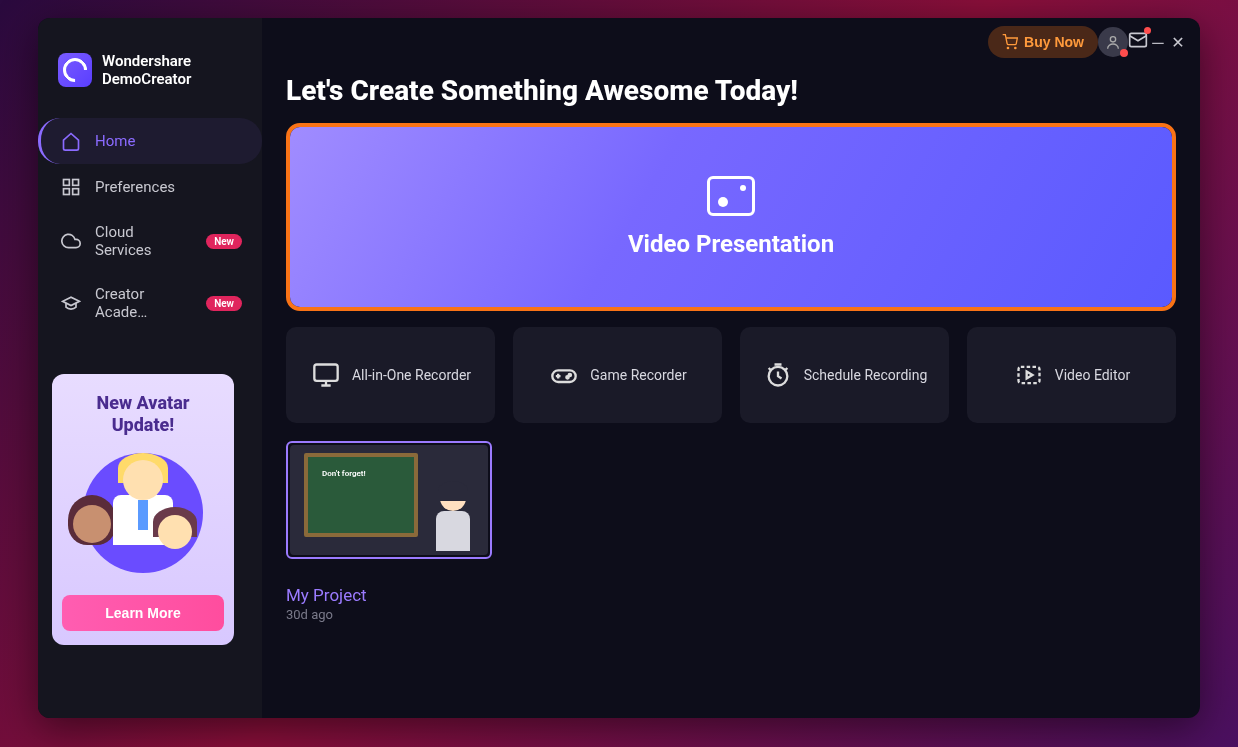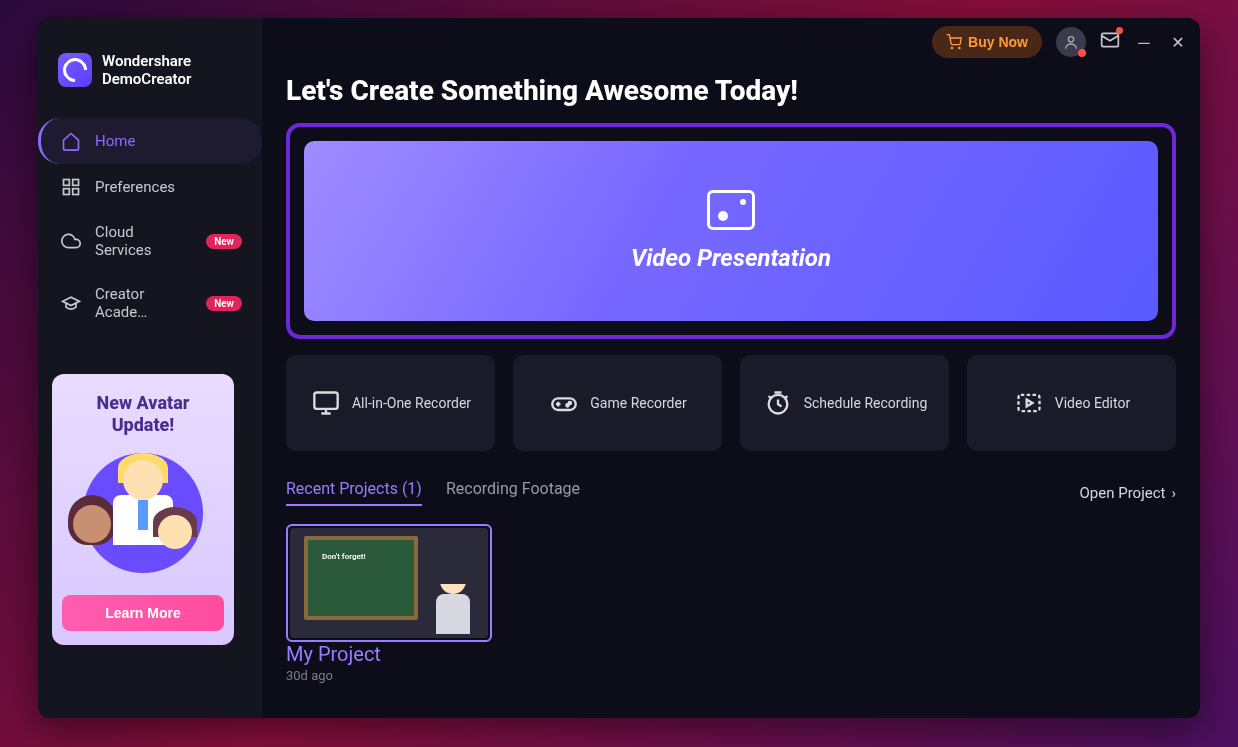--- a/index.html
+++ b/index.html
@@ -164,21 +164,20 @@
   padding: 18px 24px;
   position: relative;
   overflow: hidden;
 }
 .topbar {
   position: absolute;
   top: 8px;
   right: 12px;
   display: flex;
   align-items: center;
-  gap: 14px;
 }
 .buy-btn {
   background: #4a2818;
   border: none;
   color: #ff9a3c;
   padding: 8px 14px;
   border-radius: 18px;
   font-size: 14px;
   font-weight: 600;
   cursor: pointer;
@@ -219,24 +218,23 @@
   text-align: center;
 }
 .heading {
   color: #fff;
   font-size: 28px;
   font-weight: 800;
   margin-top: 38px;
 }
 .hero-wrap {
   margin-top: 16px;
-  border: 4px solid #6d28d9;
+  border: 4px solid #f97316;
   border-radius: 14px;
-  padding: 14px;
-  font-style: italic;
+  padding: 0;
 }
 .hero {
   background: linear-gradient(120deg, #a08cff 0%, #7868ff 40%, #5a5aff 100%);
   border-radius: 10px;
   height: 180px;
   display: flex;
   flex-direction: column;
   align-items: center;
   justify-content: center;
   gap: 14px;
@@ -351,22 +349,22 @@
 .avatar-char .hair {
   position:absolute; top:-4px; left:-2px; width:30px; height:20px;
   background:#2a2a3a; border-radius:50% 50% 0 0;
 }
 .avatar-char .b {
   width:34px; height:40px; background:#d8d8e0; border-radius:8px 8px 0 0;
   margin:0 auto;
 }
 .project-name {
   color: #9b7bff;
-  font-size: 20px;
-  margin-top: 0;
+  font-size: 17px;
+  margin-top: 26px;
 }
 .project-date {
   color: #7a7a8a;
   font-size: 13px;
   margin-top: 2px;
 }
 </style>
 </head>
 <body>
 
@@ -495,28 +493,20 @@
       </div>
       <div class="card">
         <svg viewBox="0 0 24 24" fill="none" stroke-width="2">
             <rect x="3" y="5" width="18" height="14" rx="2" stroke-dasharray="3 2"></rect>
             <path d="M10 9l5 3-5 3z"></path>
           </svg>
         <span class="card-label">Video Editor</span>
       </div>
     </div>
 
-    <div class="tabs">
-      <div class="tab active">Recent Projects (1)</div>
-      <div class="tab">Recording Footage</div>
-      <div class="open-project">
-        <span>Open Project</span>
-        <span>›</span>
-      </div>
-    </div>
 
     <div class="projects">
       <div class="project">
         <div class="thumb-wrap">
           <div class="thumb">
             <div class="chalkboard">
               <div class="chalk-text">Don't forget!</div>
             </div>
             <div class="avatar-char">
               <div class="h">

